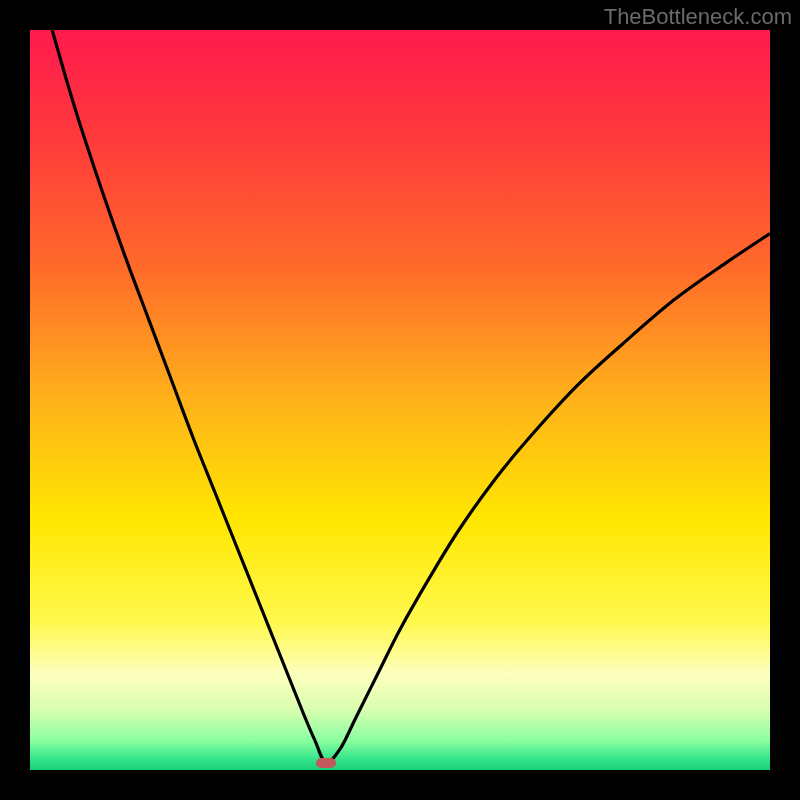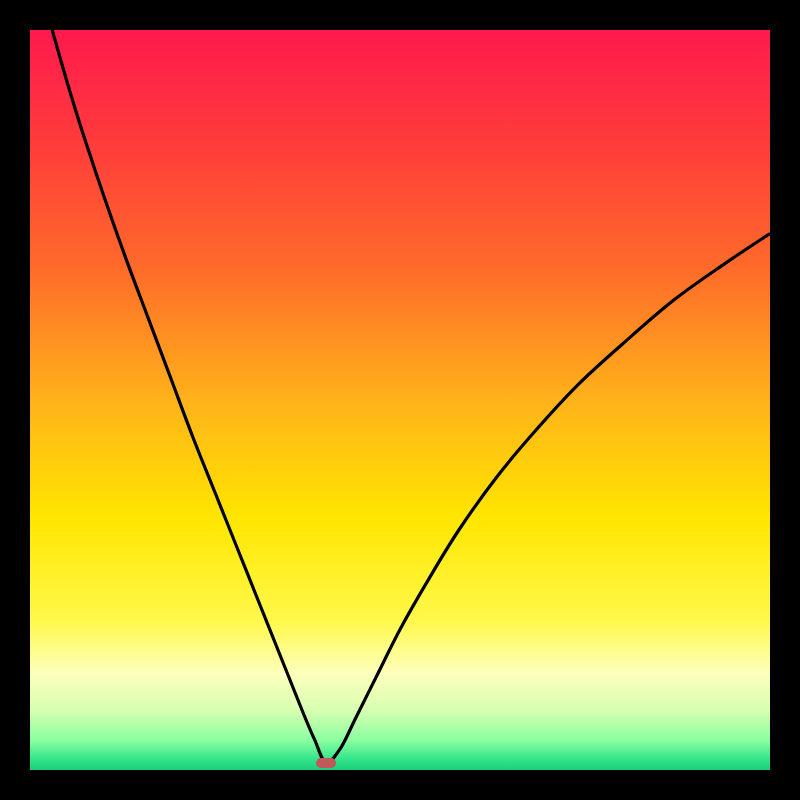--- a/index.html
+++ b/index.html
@@ -74,13 +74,14 @@
       <rect x="0" y="0" width="740" height="740" fill="url(#bg-grad)"></rect>
     </svg>
 
     <svg class="curve" viewBox="0 0 740 740" preserveAspectRatio="none">
       <path id="curve-path" d="M 22.2 0 C 24.666666666666664 8.633333333333326, 32.06666666666666 35.14999999999996, 37 51.799999999999955 C 41.93333333333334 68.44999999999995, 45.63333333333334 80.7833333333333, 51.800000000000004 99.89999999999998 C 57.96666666666667 119.01666666666665, 66.6 144.91666666666666, 74 166.5 C 81.4 188.08333333333334, 88.8 209.05000000000004, 96.2 229.40000000000003 C 103.60000000000001 249.75000000000003, 111 268.8666666666667, 118.4 288.6 C 125.80000000000001 308.33333333333337, 133.2 328.0666666666666, 140.6 347.79999999999995 C 148 367.5333333333333, 155.4 387.8833333333333, 162.8 407 C 170.20000000000002 426.1166666666667, 177.6 444, 185 462.5 C 192.4 481, 199.8 499.5, 207.20000000000002 518 C 214.60000000000002 536.5, 223.23333333333335 558.0833333333334, 229.4 573.5 C 235.56666666666666 588.9166666666666, 239.26666666666668 598.1666666666666, 244.20000000000002 610.5 C 249.13333333333335 622.8333333333334, 254.06666666666666 635.1666666666666, 259 647.5 C 263.93333333333334 659.8333333333334, 269.48333333333335 674.0166666666667, 273.8 684.5 C 278.1166666666667 694.9833333333333, 281.20000000000005 702.3833333333333, 284.90000000000003 710.4 C 288.6 718.4166666666666, 291.68333333333334 731.3666666666667, 296 732.6 C 300.31666666666666 733.8333333333334, 305.8666666666667 725.1999999999999, 310.8 717.8 C 315.73333333333335 710.4, 319.4333333333334 700.5333333333334, 325.6 688.2 C 331.76666666666665 675.8666666666667, 340.4 658.5999999999999, 347.79999999999995 643.8 C 355.19999999999993 629, 361.3666666666667 615.4333333333333, 370 599.4 C 378.6333333333333 583.3666666666667, 389.73333333333335 564.25, 399.6 547.6 C 409.4666666666667 530.95, 418.1 516.15, 429.2 499.5 C 440.29999999999995 482.85, 453.8666666666667 463.73333333333335, 466.2 447.7 C 478.5333333333333 431.66666666666663, 489.6333333333334 418.7166666666667, 503.20000000000005 403.3 C 516.7666666666668 387.8833333333333, 532.8000000000001 370, 547.6 355.2 C 562.4 340.4, 575.9666666666667 328.6833333333334, 592 314.50000000000006 C 608.0333333333333 300.3166666666667, 626.5333333333333 283.66666666666663, 643.8 270.09999999999997 C 661.0666666666666 256.5333333333333, 679.5666666666666 244.19999999999996, 695.5999999999999 233.09999999999997 C 711.6333333333332 221.99999999999997, 732.6 208.43333333333334, 740 203.5" stroke="#000000" stroke-width="3.2" fill="none" stroke-linejoin="round"></path>
     </svg>
 
     <div class="min-marker" style="left: 296px; top: 732.6px; background: rgb(192, 90, 90);"></div>
   </div>
 
+  <div class="watermark">TheBottleneck.com</div>
 </div>
 
 </body></html>

